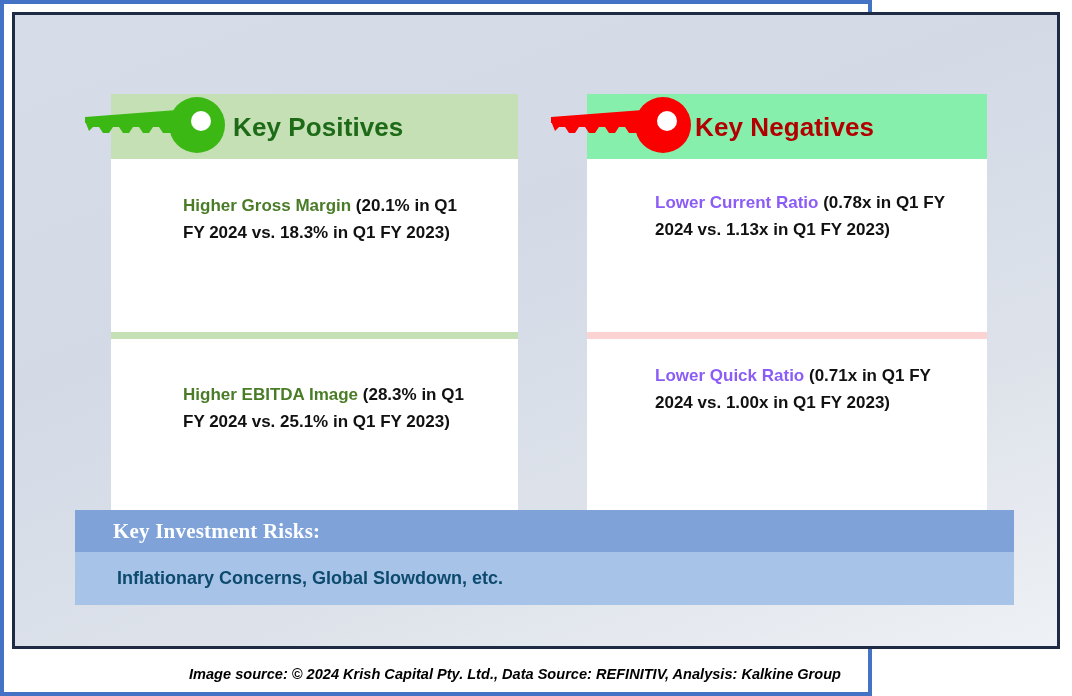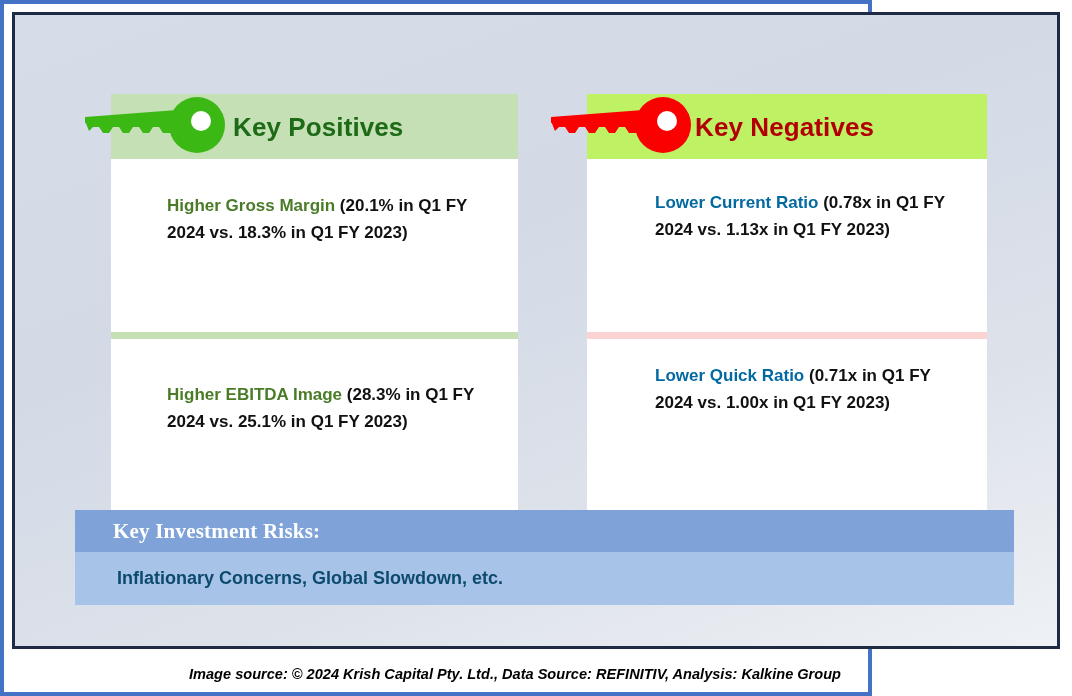--- a/index.html
+++ b/index.html
@@ -49,21 +49,21 @@
 
   .card-header {
     position: absolute;
     left: 0;
     top: 0;
     width: 100%;
     height: 65px;
     box-sizing: border-box;
   }
   #card-positives .card-header { background: #c5e0b4; }
-  #card-negatives .card-header { background: #bef264; }
+  #card-negatives .card-header { background: #86efac; }
 
   .card-header-title {
     position: absolute;
     top: 50%;
     transform: translateY(-50%);
     font-size: 26px;
     font-weight: bold;
     white-space: nowrap;
     letter-spacing: 0.1px;
   }
@@ -84,30 +84,30 @@
   .card-item {
     position: absolute;
     left: 0;
     width: 100%;
     box-sizing: border-box;
     font-size: 17px;
     font-weight: bold;
     color: #111111;
     line-height: 1.58;
   }
-  #card-positives .card-item { padding: 0 36px 0 56px; }
+  #card-positives .card-item { padding: 0 36px 0 72px; }
   #card-negatives .card-item { padding: 0 24px 0 68px; }
 
   #card-positives .item-0 { top: 99px; }
   #card-positives .item-1 { top: 288px; }
   #card-negatives .item-0 { top: 96px; }
   #card-negatives .item-1 { top: 269px; }
 
   .lead-positive { color: #4a7c28; }
-  .lead-negative { color: #0369a1; }
+  .lead-negative { color: #8b5cf6; }
 
   .card-divider {
     position: absolute;
     height: 7px;
     left: 0;
     width: 100%;
   }
   #card-positives .card-divider { top: 238px; background: #c5e0b4; }
   #card-negatives .card-divider { top: 238px; background: #fbd3d3; }
 

